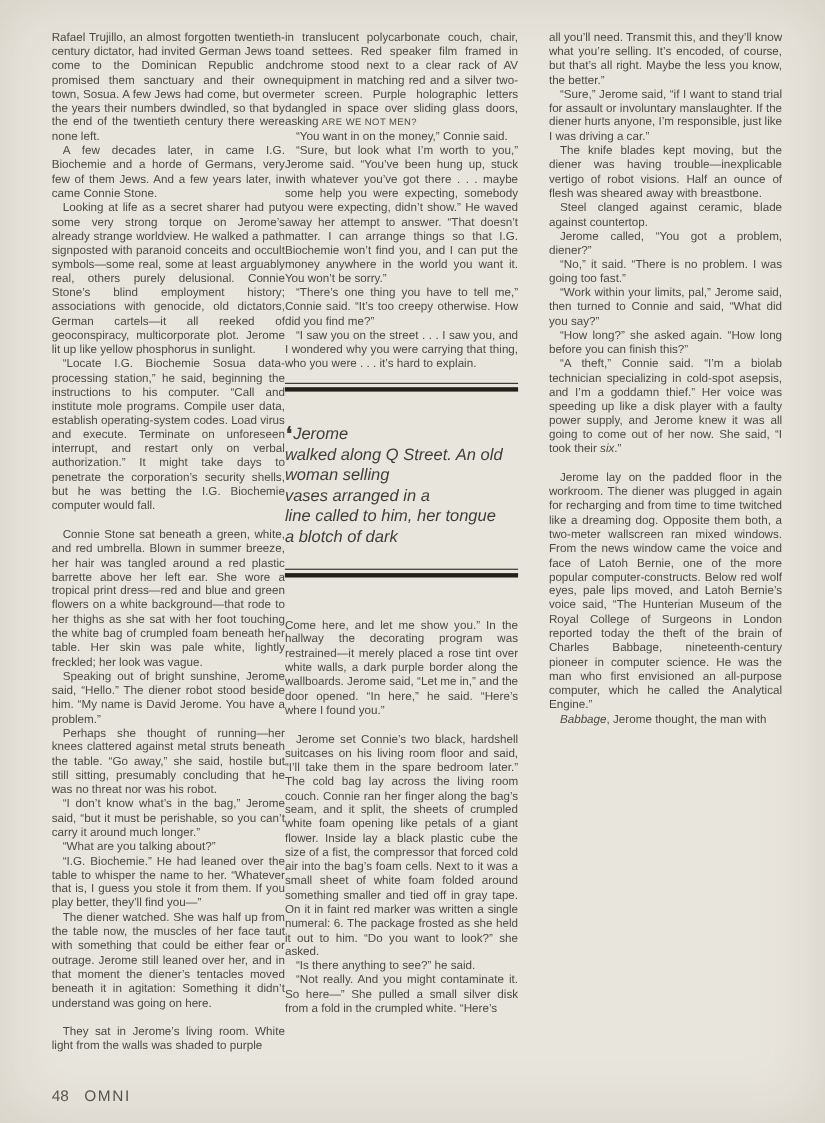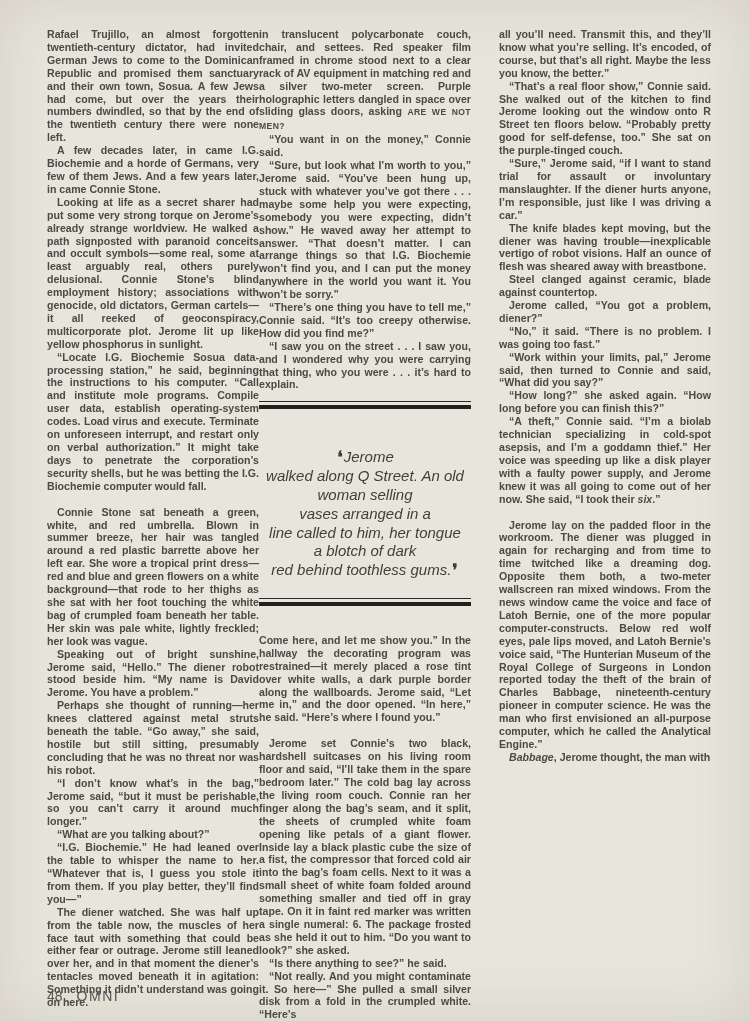--- a/index.html
+++ b/index.html
@@ -13,47 +13,47 @@
     box-shadow:inset 0 0 60px rgba(120,110,95,.18);
   }
   .col{
     position:absolute;top:28px;width:212px;
     font-size:10.6px;line-height:12.9px;
     text-align:justify;
   }
   .col-left{left:47px;}
   .col-middle{left:259px;}
   .col-right{left:499px;}
-  p.para{margin:0;text-indent:10px;font-weight:bold;}
+  p.para{margin:0;text-indent:10px;}
   p.para.noindent{text-indent:0;}
   p.para.scenebreak{margin-top:13px;}
   .sc{font-size:8.6px;letter-spacing:.4px;}
   i{font-style:italic;}
 
   .rule-block{margin:10px 0 0 0;}
   .rule-thin{height:1px;background:#2a2925;margin-bottom:3px;}
   .rule-thick{height:4px;background:#22211d;}
   .rule-block.bottom{margin-top:18px;}
   .pq-gap{height:14px;}
 
   .pullquote{
-    margin:39px 0 0 0;
-    text-align:center;
+    margin:29px 0 0 0;
+    text-align:left;
     font-style:italic;
     font-size:15px;line-height:18.8px;
     color:#403f3a;
   }
   .pq-mark{
     font-style:normal;
     font-weight:bold;
     font-size:17px;
     position:relative;top:1px;
     padding:0 1px;
   }
-  .after-quote{margin-top:14px;}
+  .after-quote{margin-top:24px;}
 
   .footer{
     position:absolute;left:47px;top:988px;
     font-size:14px;color:#56554f;
   }
   .footer .pageno{margin-right:14px;}
   .footer .mag{letter-spacing:1.5px;}
 </style>
 </head>
 <body>
@@ -91,41 +91,39 @@
       <div class="rule-thick"></div>
     </div>
 
     <div class="pullquote">
         <div class="pq-line"><span class="pq-mark">❛</span>Jerome</div>
         <div class="pq-line">walked along Q Street. An old</div>
         <div class="pq-line">woman selling</div>
         <div class="pq-line">vases arranged in a</div>
         <div class="pq-line">line called to him, her tongue</div>
         <div class="pq-line">a blotch of dark</div>
-        <div class="pq-line">red behind toothless gums.<span class="pq-mark">❜</span></div>
       </div>
 
     <div class="rule-block bottom">
       <div class="rule-thin"></div>
       <div class="rule-thick"></div>
     </div>
     <div class="pq-gap"></div>
 
     <div class="after-quote">
         <p class="para noindent">Come here, and let me show you.” In the hallway the decorating program was restrained—it merely placed a rose tint over white walls, a dark purple border along the wallboards. Jerome said, “Let me in,” and the door opened. “In here,” he said. “Here’s where I found you.”</p>
         <p class="para scenebreak">Jerome set Connie’s two black, hardshell suitcases on his living room floor and said, “I’ll take them in the spare bedroom later.” The cold bag lay across the living room couch. Connie ran her finger along the bag’s seam, and it split, the sheets of crumpled white foam opening like petals of a giant flower. Inside lay a black plastic cube the size of a fist, the compressor that forced cold air into the bag’s foam cells. Next to it was a small sheet of white foam folded around something smaller and tied off in gray tape. On it in faint red marker was written a single numeral: 6. The package frosted as she held it out to him. “Do you want to look?” she asked.</p>
         <p class="para">“Is there anything to see?” he said.</p>
         <p class="para">“Not really. And you might contaminate it. So here—” She pulled a small silver disk from a fold in the crumpled white. “Here’s</p>
       </div>
   </div>
 
   <div class="col col-right">
     <div>
         <p class="para noindent">all you’ll need. Transmit this, and they’ll know what you’re selling. It’s encoded, of course, but that’s all right. Maybe the less you know, the better.”</p>
-        <p class="para">“That’s a real floor show,” Connie said. She walked out of the kitchen to find Jerome looking out the window onto R Street ten floors below. “Probably pretty good for self-defense, too.” She sat on the purple-tinged couch.</p>
         <p class="para">“Sure,” Jerome said, “if I want to stand trial for assault or involuntary manslaughter. If the diener hurts anyone, I’m responsible, just like I was driving a car.”</p>
         <p class="para">The knife blades kept moving, but the diener was having trouble—inexplicable vertigo of robot visions. Half an ounce of flesh was sheared away with breastbone.</p>
         <p class="para">Steel clanged against ceramic, blade against countertop.</p>
         <p class="para">Jerome called, “You got a problem, diener?”</p>
         <p class="para">“No,” it said. “There is no problem. I was going too fast.”</p>
         <p class="para">“Work within your limits, pal,” Jerome said, then turned to Connie and said, “What did you say?”</p>
         <p class="para">“How long?” she asked again. “How long before you can finish this?”</p>
         <p class="para">“A theft,” Connie said. “I’m a biolab technician specializing in cold-spot asepsis, and I’m a goddamn thief.” Her voice was speeding up like a disk player with a faulty power supply, and Jerome knew it was all going to come out of her now. She said, “I took their <i>six</i>.”</p>
         <p class="para scenebreak">Jerome lay on the padded floor in the workroom. The diener was plugged in again for recharging and from time to time twitched like a dreaming dog. Opposite them both, a two-meter wallscreen ran mixed windows. From the news window came the voice and face of Latoh Bernie, one of the more popular computer-constructs. Below red wolf eyes, pale lips moved, and Latoh Bernie’s voice said, “The Hunterian Museum of the Royal College of Surgeons in London reported today the theft of the brain of Charles Babbage, nineteenth-century pioneer in computer science. He was the man who first envisioned an all-purpose computer, which he called the Analytical Engine.”</p>
         <p class="para"><i>Babbage</i>, Jerome thought, the man with</p>

